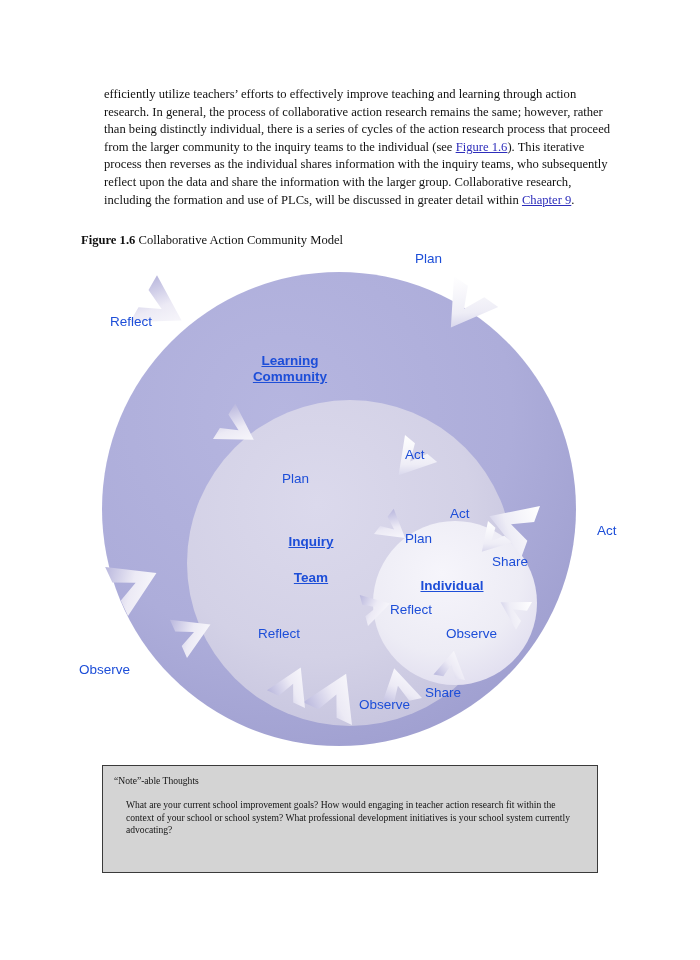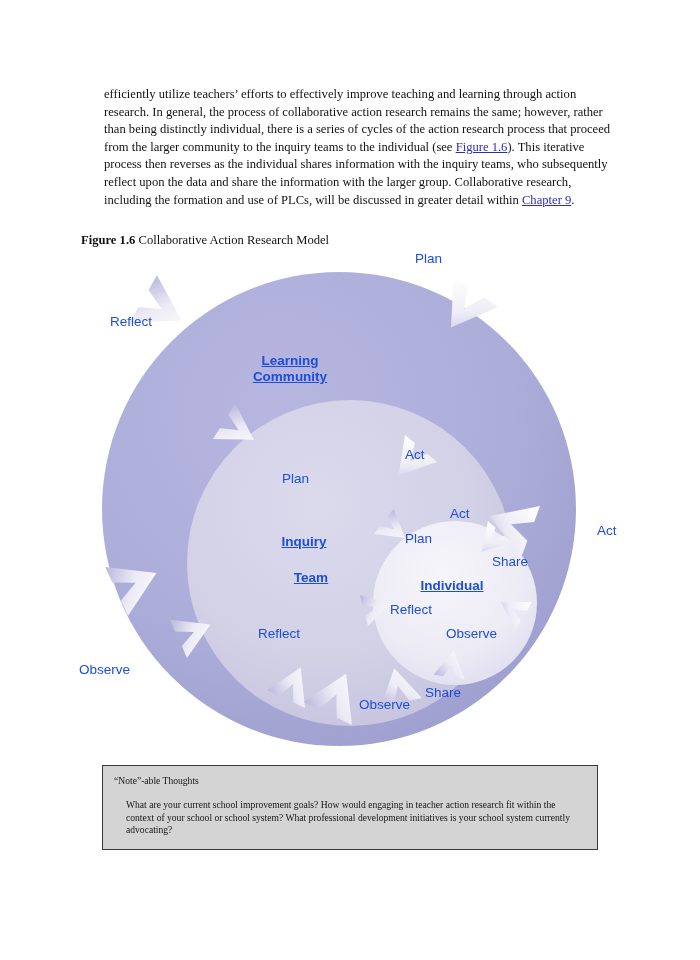--- a/index.html
+++ b/index.html
@@ -74,21 +74,21 @@
     text-align: center;
     text-decoration: underline;
   }
 
   
   .note-box {
     position: absolute;
     left: 102px;
     top: 765px;
     width: 496px;
-    height: 85px;
+    height: 108px;
     background: #d4d4d4;
     border: 1.4px solid #3a3a3a;
     box-sizing: border-box;
     padding: 9px 11px 0 11px;
   }
   .note-title {
     font-family: "Liberation Serif", serif;
     font-size: 9.6px;
     line-height: 12px;
     color: #141414;
@@ -102,21 +102,21 @@
     margin: 12px;
   }
 </style>
 </head>
 <body>
 
 <div class="page-body">
   <p class="para"><span>efficiently utilize teachers’ efforts to effectively improve teaching and learning through action research. In general, the process of collaborative action research remains the same; however, rather than being distinctly individual, there is a series of cycles of the action research process that proceed from the larger community to the inquiry teams to the individual (see </span><a class="link" href="#">Figure 1.6</a><span>). This iterative process then reverses as the individual shares information with the inquiry teams, who subsequently reflect upon the data and share the information with the larger group. Collaborative research, including the formation and use of PLCs, will be discussed in greater detail within </span><a class="link" href="#">Chapter 9</a><span>.</span></p>
 </div>
 
-<div class="fig-caption"><span class="fig-num">Figure 1.6</span><span> Collaborative Action Research Model</span></div>
+<div class="fig-caption"><span class="fig-num">Figure 1.6</span><span> Collaborative Action Community Model</span></div>
 
 <div class="diagram">
 
   <svg width="580" height="510" viewBox="0 0 580 510">
     <defs>
       <radialGradient id="gOuter" cx="38%" cy="30%" r="78%">
         <stop offset="0%" stop-color="#b6b6e0"></stop>
         <stop offset="62%" stop-color="#adadda"></stop>
         <stop offset="100%" stop-color="#9e9ecf"></stop>
       </radialGradient>
@@ -229,21 +229,21 @@
   <span class="dlabel" style="left:19px;  top:414px;">Observe</span>
   <span class="dlabel" style="left:537px; top:275px;">Act</span>
   <span class="dlabel bold" style="left:175px; top:105px; width:110px;">Learning</span>
   <span class="dlabel bold" style="left:175px; top:121px; width:110px;">Community</span>
 
   <span class="dlabel" style="left:345px; top:199px;">Act</span>
   <span class="dlabel" style="left:222px; top:223px;">Plan</span>
   <span class="dlabel" style="left:198px; top:378px;">Reflect</span>
   <span class="dlabel" style="left:299px; top:449px;">Observe</span>
   <span class="dlabel" style="left:365px; top:437px;">Share</span>
-  <span class="dlabel bold" style="left:196px; top:286px; width:96px;">Inquiry</span>
+  <span class="dlabel bold" style="left:203px; top:286px; width:96px;">Inquiry</span>
   <span class="dlabel bold" style="left:203px; top:305px; width:96px;margin-top:17px;">Team</span>
 
   <span class="dlabel" style="left:390px; top:258px;">Act</span>
   <span class="dlabel" style="left:345px; top:283px;">Plan</span>
   <span class="dlabel" style="left:432px; top:306px;">Share</span>
   <span class="dlabel" style="left:330px; top:354px;">Reflect</span>
   <span class="dlabel" style="left:386px; top:378px;">Observe</span>
   <span class="dlabel bold" style="left:340px; top:330px; width:104px;">Individual</span>
 </div>
 

